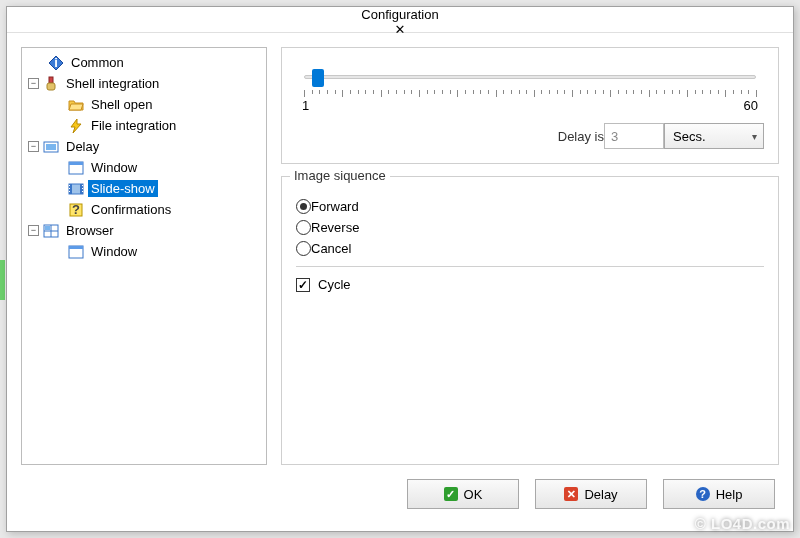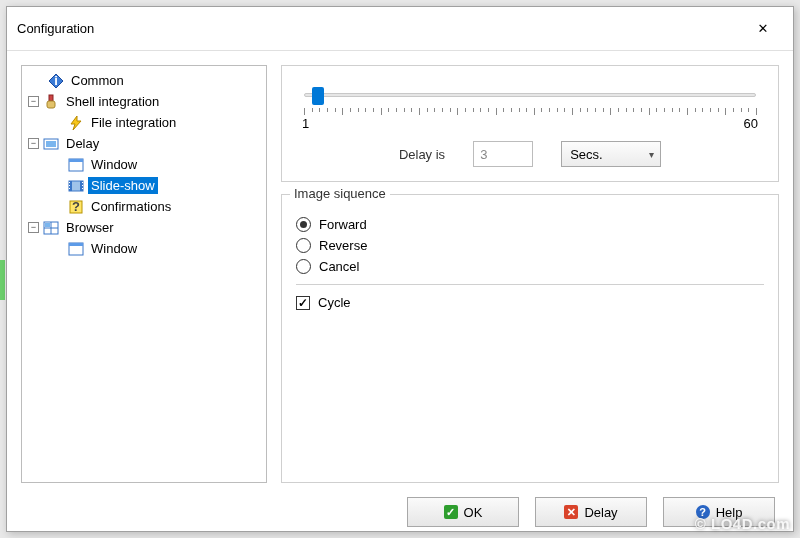--- a/index.html
+++ b/index.html
@@ -1,18 +1,18 @@
 <!DOCTYPE html>
 <html><head>
 <meta charset="utf-8">
 <style>
 * { box-sizing: border-box; margin: 0; padding: 0; font-family: 'Segoe UI', Tahoma, sans-serif; font-size: 13px; }
 body { background: #e8e8e8; width: 800px; height: 538px; position: relative; overflow: hidden; }
 .dialog { position: absolute; left: 6px; top: 6px; width: 788px; height: 526px; background: #fff; border: 1px solid #a0a0a0; box-shadow: 2px 2px 8px rgba(0,0,0,0.2); }
-.titlebar { height: 44px; display: flex; align-items: center; padding: 0 10px; background: #fff; border-bottom: 1px solid #e0e0e0; }
+.titlebar { height: 26px; display: flex; align-items: center; padding: 0 10px; background: #fff; border-bottom: 1px solid #e0e0e0; flex-direction: column; }
 .titlebar-text { flex: 1; font-size: 13px; }
 .close-btn { width: 40px; height: 28px; display: flex; align-items: center; justify-content: center; cursor: pointer; }
 .content { display: flex; padding: 14px; gap: 14px; height: calc(100% - 34px); flex-direction: column; }
 .main-row { display: flex; gap: 14px; flex: 1; }
 .tree-panel { width: 246px; border: 1px solid #bcbcbc; background: #fff; padding: 4px 2px; overflow: hidden; }
 .tree { list-style: none; }
 .tree li { display: flex; align-items: center; height: 21px; white-space: nowrap; }
 .tree-conn { display: inline-block; text-align: center; color: #aaa; font-family: monospace; font-size: 11px; line-height: 21px; }
 .expander { width: 11px; height: 11px; border: 1px solid #888; display: inline-flex; align-items: center; justify-content: center; font-size: 9px; line-height: 1; cursor: pointer; background: #fff; margin: 0 4px; color: #444; }
 .tree-icon { width: 16px; height: 16px; display: inline-flex; align-items: center; justify-content: center; margin-right: 4px; }
@@ -21,26 +21,26 @@
 .right-panel { flex: 1; display: flex; flex-direction: column; gap: 12px; }
 .groupbox { border: 1px solid #cfcfcf; padding: 16px 14px 14px; position: relative; }
 .groupbox-title { position: absolute; top: -9px; left: 8px; background: #fff; padding: 0 4px; color: #333; }
 .slider-wrap { position: relative; height: 20px; margin: 4px 8px 2px; }
 .slider-track { position: absolute; left: 0; right: 0; top: 7px; height: 4px; background: #e6e6e6; border: 1px solid #c8c8c8; border-radius: 2px; }
 .slider-thumb { position: absolute; top: 1px; width: 12px; height: 18px; background: #0078d7; border-radius: 2px; cursor: pointer; }
 .ticks { position: relative; height: 8px; margin: 0 8px; }
 .tick { position: absolute; width: 1px; height: 4px; background: #888; top: 0; }
 .tick.major { height: 7px; }
 .slider-labels { display: flex; justify-content: space-between; margin: 0 6px 10px; }
-.delay-row { display: flex; align-items: center; gap: 28px; justify-content: center; }
+.delay-row { display: flex; align-items: center; gap: 0; justify-content: flex-end; }
 .delay-row label { color: #333; }
 .numbox { width: 60px; height: 26px; border: 1px solid #bcbcbc; padding: 2px 6px; color: #888; text-align: left; }
 .combo { position: relative; width: 100px; height: 26px; border: 1px solid #a8a8a8; background: linear-gradient(#fcfcfc,#ececec); display: flex; align-items: center; padding: 0 22px 0 8px; cursor: pointer; }
 .combo::after { content: '▾'; position: absolute; right: 6px; color: #555; font-size: 10px; }
-.radio-row { display: flex; align-items: flex-start; gap: 8px; margin: 6px 0; cursor: pointer; }
+.radio-row { display: flex; align-items: flex-start; gap: 0; margin: 6px 0; cursor: pointer; }
 .radio { width: 15px; height: 15px; border: 1px solid #333; border-radius: 50%; display: inline-flex; align-items: center; justify-content: center; }
 .radio.checked::after { content: ''; width: 7px; height: 7px; background: #333; border-radius: 50%; }
 .hr { border: none; border-top: 1px solid #d0d0d0; margin: 10px 0; }
 .check-row { display: flex; align-items: center; gap: 8px; cursor: pointer; margin-top: 9px; }
 .checkbox { width: 14px; height: 14px; border: 1px solid #333; display: inline-flex; align-items: center; justify-content: center; background: #fff; }
 .checkbox.checked::after { content: '✓'; font-size: 12px; line-height: 1; color: #000; font-weight: bold; }
 .button-row { display: flex; gap: 16px; justify-content: flex-end; padding-right: 4px; }
 .btn { width: 112px; height: 30px; border: 1px solid #a8a8a8; background: linear-gradient(#fafafa,#e6e6e6); display: flex; align-items: center; justify-content: center; gap: 6px; cursor: pointer; }
 .btn-icon { width: 14px; height: 14px; display: inline-flex; align-items: center; justify-content: center; font-size: 11px; font-weight: bold; border-radius: 2px; color: #fff; }
 .ok-ic { background: #2e9e2e; }
@@ -79,20 +79,30 @@
           </li>
           <li>
             <span class="expander">−</span>
             <span class="tree-icon">
                 <svg width="16" height="16">
                   <rect x="6" y="1" width="4" height="6" fill="#c44" stroke="#822"></rect>
                   <rect x="4" y="7" width="8" height="7" rx="2" fill="#e2c26a" stroke="#a8862a"></rect>
                 </svg>
               </span>
             <span class="tree-label">Shell integration</span>
+          </li>
+          <li>
+            <span class="tree-conn" style="width:44px"></span>
+            <span class="tree-icon">
+                <svg width="16" height="16">
+                  <path d="M1 4h5l1 2h8v7H1z" fill="#f6c847" stroke="#c89020"></path>
+                  <path d="M3 7h12l-2 6H1z" fill="#ffe28a" stroke="#c89020"></path>
+                </svg>
+              </span>
+            <span class="tree-label">Shell open</span>
           </li>
           <li>
             <span class="tree-conn" style="width:44px"></span>
             <span class="tree-icon">
                 <svg width="16" height="16">
                   <polygon points="9,1 3,9 7,9 5,15 13,6 9,6" fill="#f7c61a" stroke="#b88900"></polygon>
                 </svg>
               </span>
             <span class="tree-label">File integration</span>
           </li>

